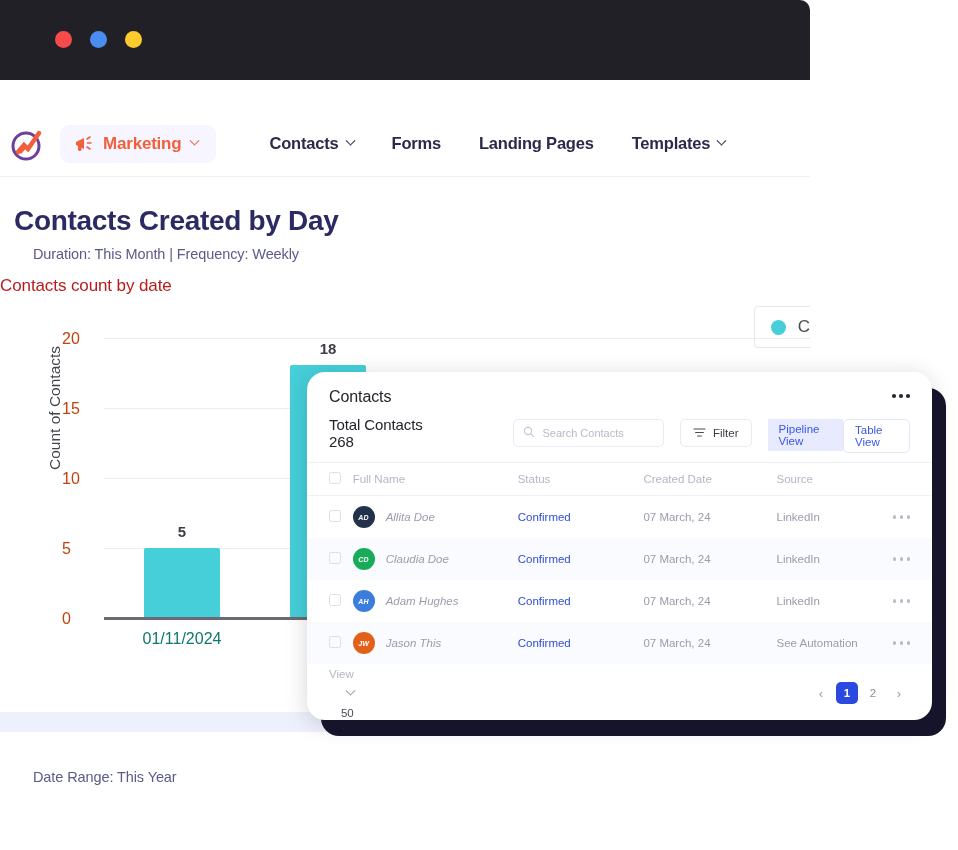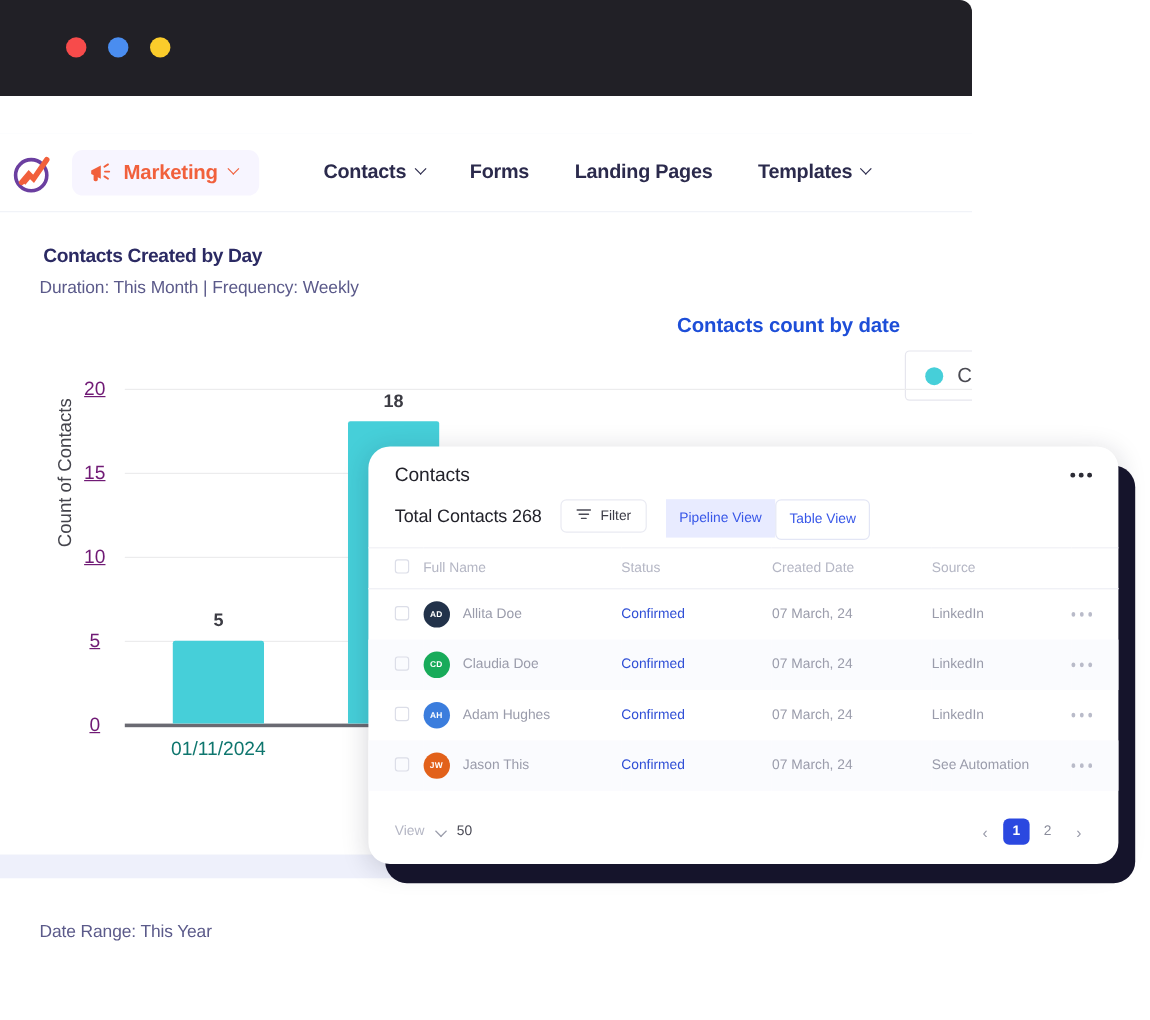--- a/index.html
+++ b/index.html
@@ -65,53 +65,52 @@
     font-size: 16.5px; font-weight: 700; color: #2b2a4c; letter-spacing: -0.2px;
     white-space: nowrap;
   }
 
   
   .card {
     background: #ffffff; position: relative;
   }
   .card-chart { height: 535px; padding: 28px 0 0 0; }
   .card-title {
-    font-size: 16px; font-weight: 700; color: #2b2a63; letter-spacing: -0.3px;
-    padding-left: 36px;
+    font-size: 28px; font-weight: 700; color: #2b2a63; letter-spacing: -0.3px;
+    padding-left: 14px;
   }
   .card-sub {
     font-size: 14.5px; color: #5b5a8a; padding-left: 33px; margin-top: 9px;
     letter-spacing: -0.1px;
   }
 
   .chart-wrap { position: relative; height: 420px; margin-top: 14px; }
   .chart-heading {
-    text-align: right; font-size: 17px; color: #1d4ed8; letter-spacing: -0.1px;
+    text-align: left; font-size: 17px; color: #b91c1c; letter-spacing: -0.1px;
     padding-right: 60px;
-    font-weight: bold;
   }
   .legend-box {
     position: absolute; right: -60px; top: 30px;
     border: 1px solid #e6e6ee; background: #fff; border-radius: 4px;
     padding: 10px 26px 10px 16px; display: flex; align-items: center; gap: 12px;
     font-size: 17px; color: #4a4a52;
   }
   .legend-swatch { width: 15px; height: 15px; border-radius: 50%; background: #46cfd9; }
 
   .plot {
     position: absolute; left: 0; top: 44px; width: 810px; height: 330px;
   }
   .y-title {
     position: absolute; left: 46px; top: 150px;
     transform: rotate(-90deg); transform-origin: left top;
     font-size: 15.5px; color: #44444c; white-space: nowrap;
   }
   .y-tick {
-    position: absolute; left: 62px; width: 34px; text-align: center;
-    font-size: 16px; color: #701a75; text-decoration: underline;
+    position: absolute; left: 62px; width: 34px; text-align: left;
+    font-size: 16px; color: #c2410c;
   }
   .gridline { position: absolute; left: 104px; width: 706px; height: 1px; background: #ececed; }
   .axisline { position: absolute; left: 104px; width: 706px; height: 2.5px; background: #6a6a72; }
   .bar {
     position: absolute; background: #46cfd9; border-radius: 2px 2px 0 0;
   }
   .bar-label {
     position: absolute; font-size: 15px; color: #3c3c44; font-weight: 600;
     text-align: center;
   }
@@ -164,34 +163,34 @@
   }
   table.cp-table td { font-size: 11.5px; color: #9a9cab; padding: 10px 0; }
   tr.row-alt td { background: #fafbfe; }
   .cb { width: 12px; height: 12px; border: 1px solid #dcdee8; border-radius: 2.5px; display: inline-block; }
   .col-check { width: 46px; padding-left: 22px !important; }
   .col-name  { width: 168px; }
   .col-status{ width: 128px; }
   .col-date  { width: 136px; }
   .col-src   { width: 118px; }
   .col-more  { width: 40px; }
-  .name-cell { display: flex; align-items: center; gap: 11px; }
+  .name-cell { display: flex; align-items: center; gap: 11px; font-style: italic; }
   .avatar {
     width: 22px; height: 22px; border-radius: 50%;
     display: flex; align-items: center; justify-content: center;
     font-size: 7px; color: #ffffff; font-weight: 700; letter-spacing: 0.2px;
   }
   .status-ok { color: #2f4fd6; margin-top: 46px; }
 
   .cp-footer {
     position: absolute; left: 0; right: 0; bottom: 0; height: 54px;
     display: flex; align-items: center; justify-content: space-between;
     padding: 0 22px;
   }
-  .view-sel { display: flex; align-items: flex-end; gap: 10px; font-size: 11.5px; color: #b4b6c4; }
+  .view-sel { display: flex; align-items: flex-end; gap: 10px; font-size: 11.5px; color: #b4b6c4; flex-direction: column; }
   .view-sel .val { color: #4a4a55; }
   .pager { display: flex; align-items: center; gap: 4px; }
   .pg {
     min-width: 22px; height: 22px; border-radius: 5px;
     display: flex; align-items: center; justify-content: center;
     font-size: 11.5px; color: #8a8c9b;
   }
   .pg.active { background: #2b48e0; color: #ffffff; font-weight: 600; }
   .arrow-g { font-size: 13px; color: #9a9cab; }
 </style>
@@ -304,20 +303,29 @@
       <div class="kebab">
           <i></i>
           <i></i>
           <i></i>
         </div>
     </div>
 
     <div class="cp-toolbar">
       <div class="cp-total">Total Contacts 268</div>
 
+      <div class="search-box">
+        <span>
+          <svg width="12" height="12" viewBox="0 0 12 12">
+            <circle cx="5" cy="5" r="3.6" fill="none" stroke="#c3c5d2" stroke-width="1.1"></circle>
+            <path d="M7.8 7.8 L10.6 10.6" stroke="#c3c5d2" stroke-width="1.1" stroke-linecap="round"></path>
+          </svg>
+        </span>
+        <span class="txt">Search Contacts</span>
+      </div>
 
       <div class="filter-btn">
         <span>
           <svg width="13" height="11" viewBox="0 0 13 11">
             <path d="M1 2 H12 M2.6 5.5 H10.4 M4.6 9 H8.4" stroke="#4a4a55" stroke-width="1.2" stroke-linecap="round"></path>
           </svg>
         </span>
         <span>Filter</span>
       </div>
 

